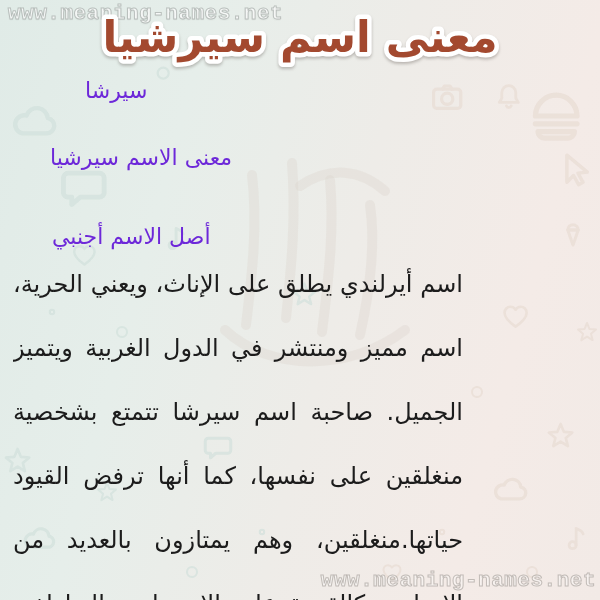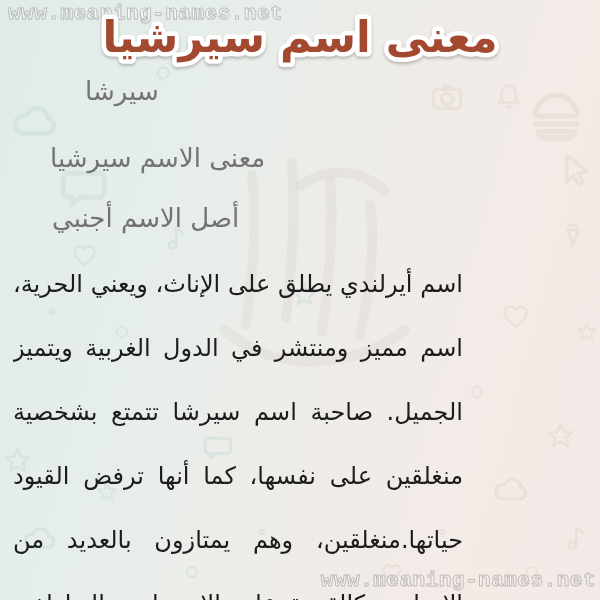--- a/index.html
+++ b/index.html
@@ -21,21 +21,21 @@
   .wm-top{left:8px;top:2px;text-shadow:0 1px 2px rgba(0,0,0,.07);}
   .wm-bottom{right:4px;top:569px;color:rgba(255,255,255,.35);-webkit-text-stroke:1px rgba(150,143,138,.55);}
   .title-svg{position:absolute;left:0;top:0;width:600px;height:72px;}
   .title-svg text{
     font-family:"DejaVu Sans",sans-serif;
     font-weight:bold;font-size:43px;
     filter:drop-shadow(0 2px 1.5px rgba(90,80,75,.35));
   }
   .line{
     position:absolute;direction:rtl;white-space:nowrap;
-    color:#737373;font-size:26px;line-height:44px;
+    color:#6d28d9;font-size:22px;line-height:44px;
   }
   .para{
     position:absolute;direction:rtl;left:13px;width:450px;height:46px;overflow:hidden;
     color:#1c1c1c;font-size:24px;line-height:40px;
     text-align:justify;text-align-last:justify;text-justify:inter-word;
   }
 </style>
 </head>
 <body>
 
@@ -131,21 +131,21 @@
 </svg>
 
 <div class="wm wm-top">www.meaning-names.net</div>
 
 <svg class="title-svg" viewBox="0 0 600 72" xmlns="http://www.w3.org/2000/svg">
   <text x="300" y="52" text-anchor="middle" direction="rtl" paint-order="stroke" stroke="#ffffff" stroke-width="9" stroke-linejoin="round" fill="#a3492f">معنى اسم سيرشيا</text>
 </svg>
 
 <div class="line" style="left:85px;top:69px;">سيرشا</div>
 <div class="line" style="left:50px;top:136px;">معنى الاسم سيرشيا</div>
-<div class="line" style="left:52px;top:196px;">أصل الاسم أجنبي</div>
+<div class="line" style="left:52px;top:215px;">أصل الاسم أجنبي</div>
 
 <div class="para" style="top:264px;">اسم أيرلندي يطلق على الإناث، ويعني الحرية، وهو</div>
 <div class="para" style="top:328px;">اسم مميز ومنتشر في الدول الغربية ويتميز بمعناه</div>
 <div class="para" style="top:392px;">الجميل. صاحبة اسم سيرشا تتمتع بشخصية قوية وتحب</div>
 <div class="para" style="top:456px;">منغلقين على نفسها، كما أنها ترفض القيود في</div>
 <div class="para" style="top:520px;">حياتها.منغلقين، وهم يمتازون بالعديد من الصفات</div>
 <div class="para" style="top:584px;">الإيجابية، كالقدرة على الاستماع، والتعاطف، وتفهم</div>
 
 <div class="wm wm-bottom">www.meaning-names.net</div>
 

